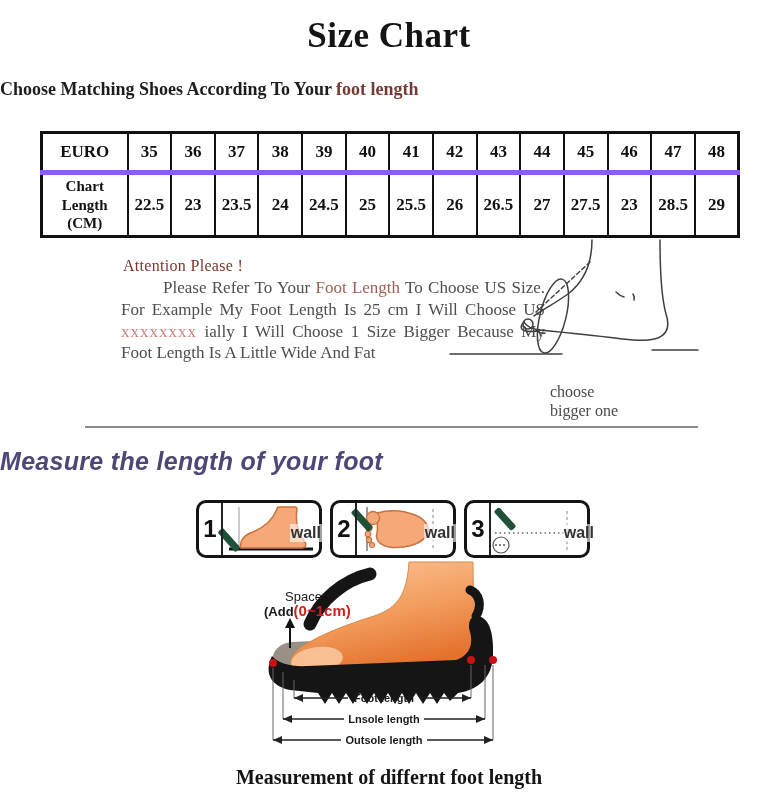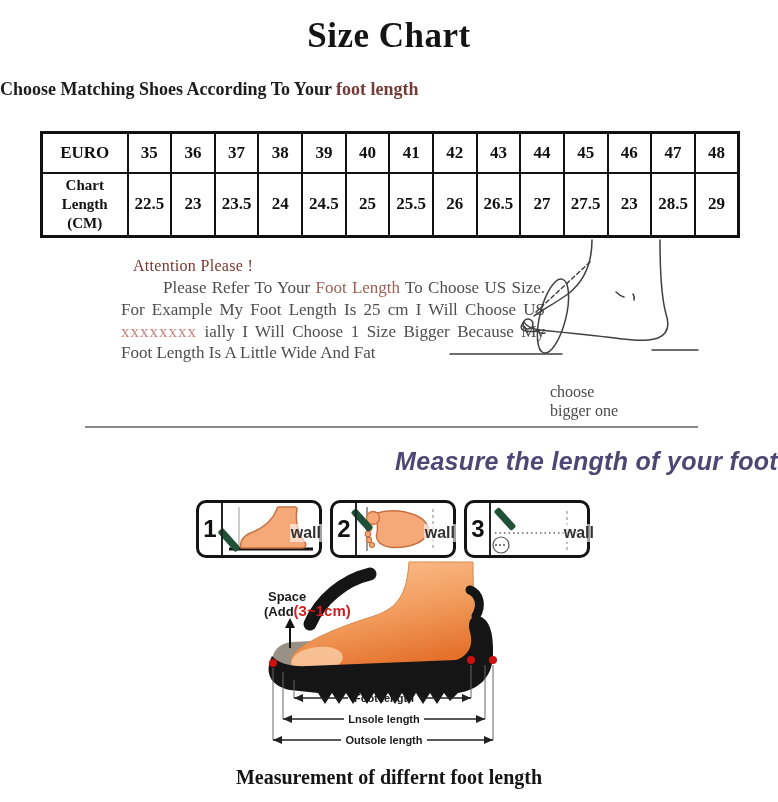--- a/index.html
+++ b/index.html
@@ -21,27 +21,27 @@
   
   .size-table {
     position:absolute; left:40px; top:131px; width:700px;
     border-collapse:collapse; table-layout:fixed;
     border:3px solid #111;
   }
   .size-table td {
     border:2px solid #111; text-align:center; vertical-align:middle;
     font-weight:bold; font-size:17px; color:#111; padding:0;
   }
-  .size-table tr.r1 td { height:40px; border-bottom:1px solid #8b5cf6; }
+  .size-table tr.r1 td { height:40px; border-bottom:5px solid #8b5cf6; }
   .size-table tr.r2 td { height:64px; }
   .size-table td.rh  { width:86px; font-size:17px; }
   .size-table td.rh2 { font-size:15px; line-height:1.25; white-space:pre-line; }
   
   .att-heading {
-    position:absolute; left:133px; top:257px;
+    position:absolute; left:123px; top:257px;
     font-size:16px; color:#7d352e; letter-spacing:0.3px;
   }
   .att-para {
     position:absolute; left:121px; top:277px; width:424px;
     font-size:17px; line-height:1.28; color:#4e4e4e;
     text-align:justify; text-indent:42px;
   }
   .att-para .seg-red  { color:#9d6057; }
   .att-para .seg-xred { color:#c9807a; letter-spacing:1px; }
   
@@ -49,21 +49,21 @@
   .sketch-note {
     position:absolute; left:550px; top:383px; width:120px; 
     font-size:16px; color:#4a4a4a; line-height:1.18;
   }
   .divider {
     position:absolute; left:85px; top:426px; width:613px; height:2px;
     background:#8a8a8a;
   }
   
   .measure-heading {
-    position:absolute; top:447px; left:0; right:0; text-align:right;
+    position:absolute; top:447px; left:0; right:0; text-align:left;
     font-family:"Liberation Sans", sans-serif; font-style:italic; font-weight:bold;
     font-size:25px; color:#4e4775; letter-spacing:0.3px;
   }
   .panels { position:absolute; left:196px; top:500px; display:flex; gap:8px; }
   .panel {
     position:relative; width:126px; height:58px; background:#fff;
     border:3px solid #141414; border-radius:10px;
   }
   .panel .num {
     position:absolute; left:0; top:0; width:24px; height:100%;
@@ -78,21 +78,21 @@
     background:rgba(255,255,255,0.6); padding:0 1px;
   }
   .panel.p3 .wall { right:-8px; }
   
   .diagram { position:absolute; left:212px; top:560px; width:360px; height:206px; }
   .diagram svg { position:absolute; left:0; top:0; }
   .space-label {
     position:absolute; left:52px; top:30px; line-height:1.0;
     font-family:"Liberation Sans", sans-serif; color:#1a1a1a;
   }
-  .space-label .l1 { font-weight:bold; font-size:13px; margin-left:4px; display:block; }
+  .space-label .l1 { font-weight:normal; font-size:13px; margin-left:21px; display:block; }
   .space-label .add { font-weight:bold; font-size:13px; }
   .space-label .val { font-weight:bold; font-size:15px; color:#cf1f1f; }
   .caption {
     position:absolute; top:766px; left:0; right:0; text-align:center;
     font-size:20px; font-weight:bold; color:#141414;
   }
   .sk { stroke:#3f3f3f; stroke-width:1.5; fill:none; stroke-linecap:round; }
 </style>
 </head>
 <body>
@@ -256,19 +256,19 @@
       <polygon points="273,159 264,155 264,163" fill="#222"></polygon>
       <text x="172" y="163" text-anchor="middle" font-family="Liberation Sans, sans-serif" font-size="11" font-weight="bold" fill="#1a1a1a">Lnsole length</text>
 
       <line x1="61" y1="180" x2="129" y2="180" stroke="#222" stroke-width="1.6"></line>
       <line x1="215" y1="180" x2="281" y2="180" stroke="#222" stroke-width="1.6"></line>
       <polygon points="61,180 70,176 70,184" fill="#222"></polygon>
       <polygon points="281,180 272,176 272,184" fill="#222"></polygon>
       <text x="172" y="184" text-anchor="middle" font-family="Liberation Sans, sans-serif" font-size="11" font-weight="bold" fill="#1a1a1a">Outsole length</text>
     </svg>
     <div class="space-label">
-      <span class="l1">Space</span><span class="add">(Add</span><span class="val">(3~1cm)</span>
+      <span class="l1">Space</span><span class="add">(Add</span><span class="val">(0~1cm)</span>
     </div>
   </div>
 
   <div class="caption">Measurement of differnt foot length</div>
 
 </div>
 
 </body></html>

